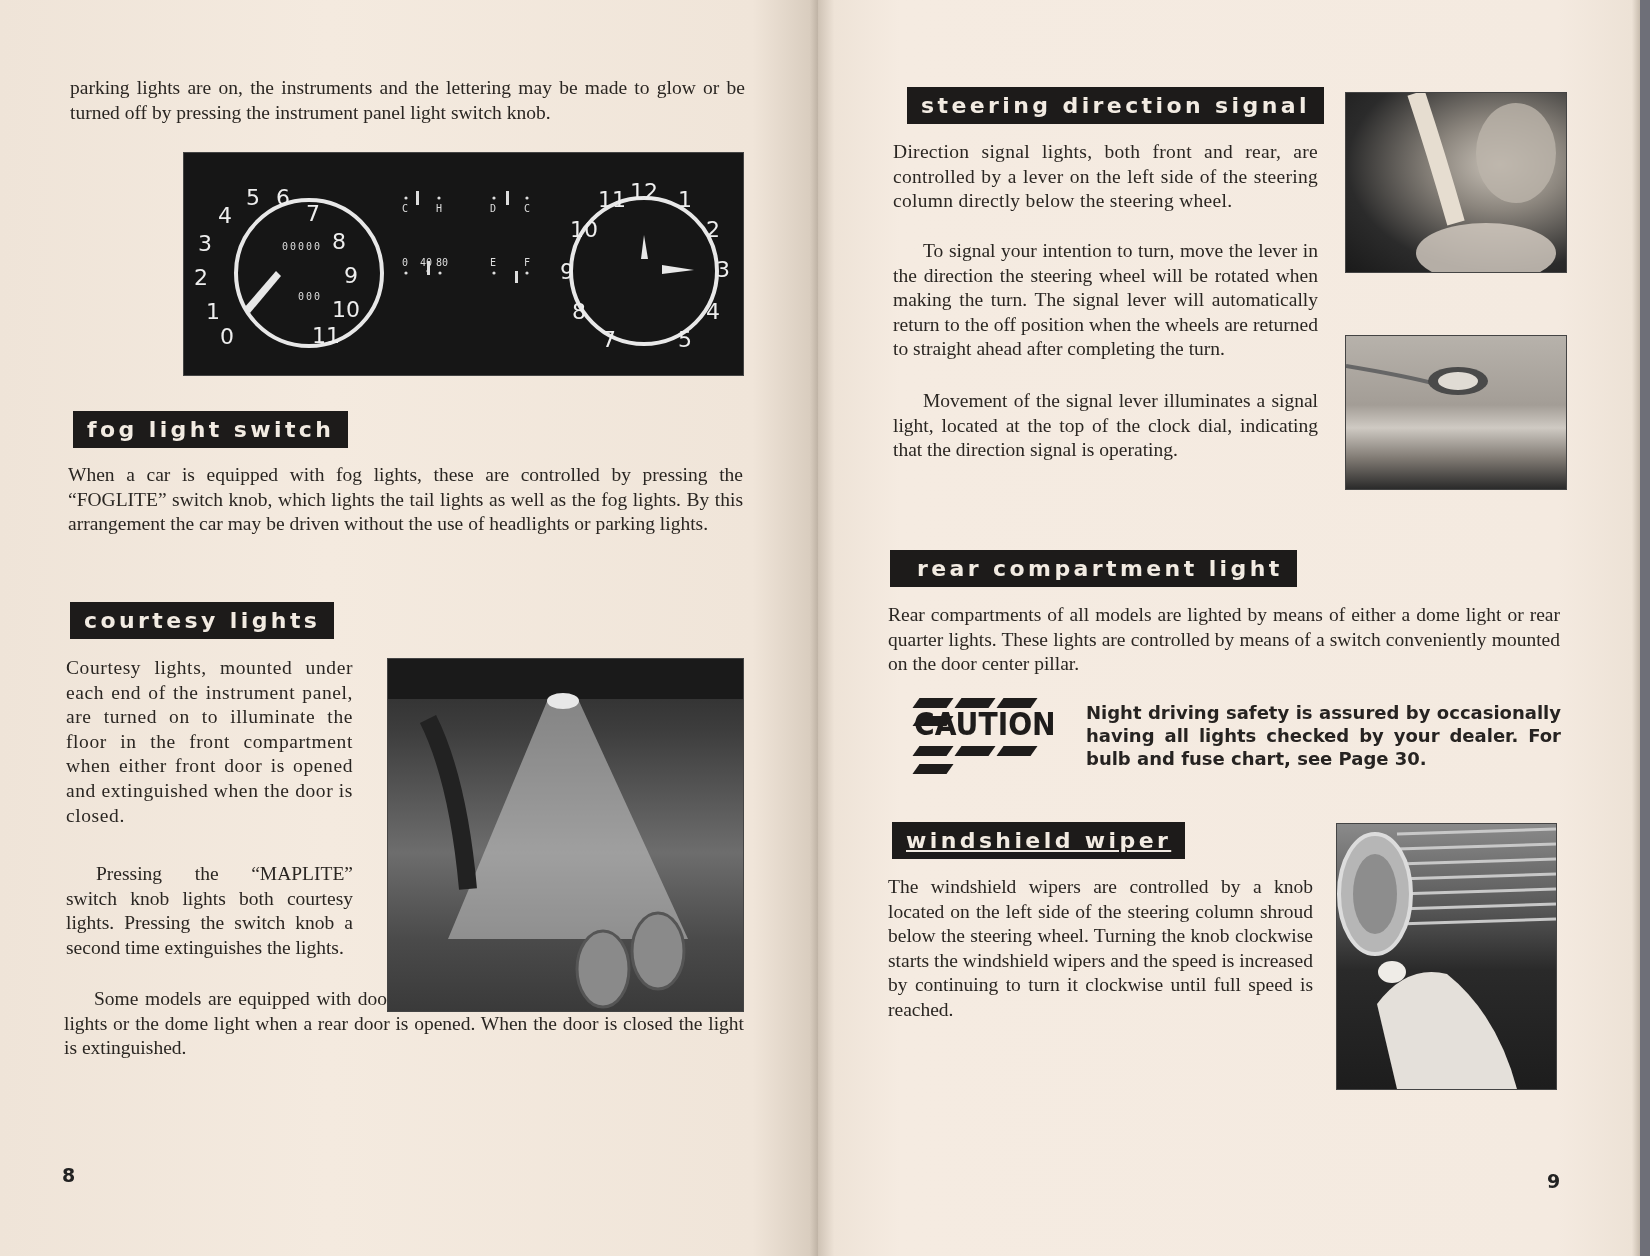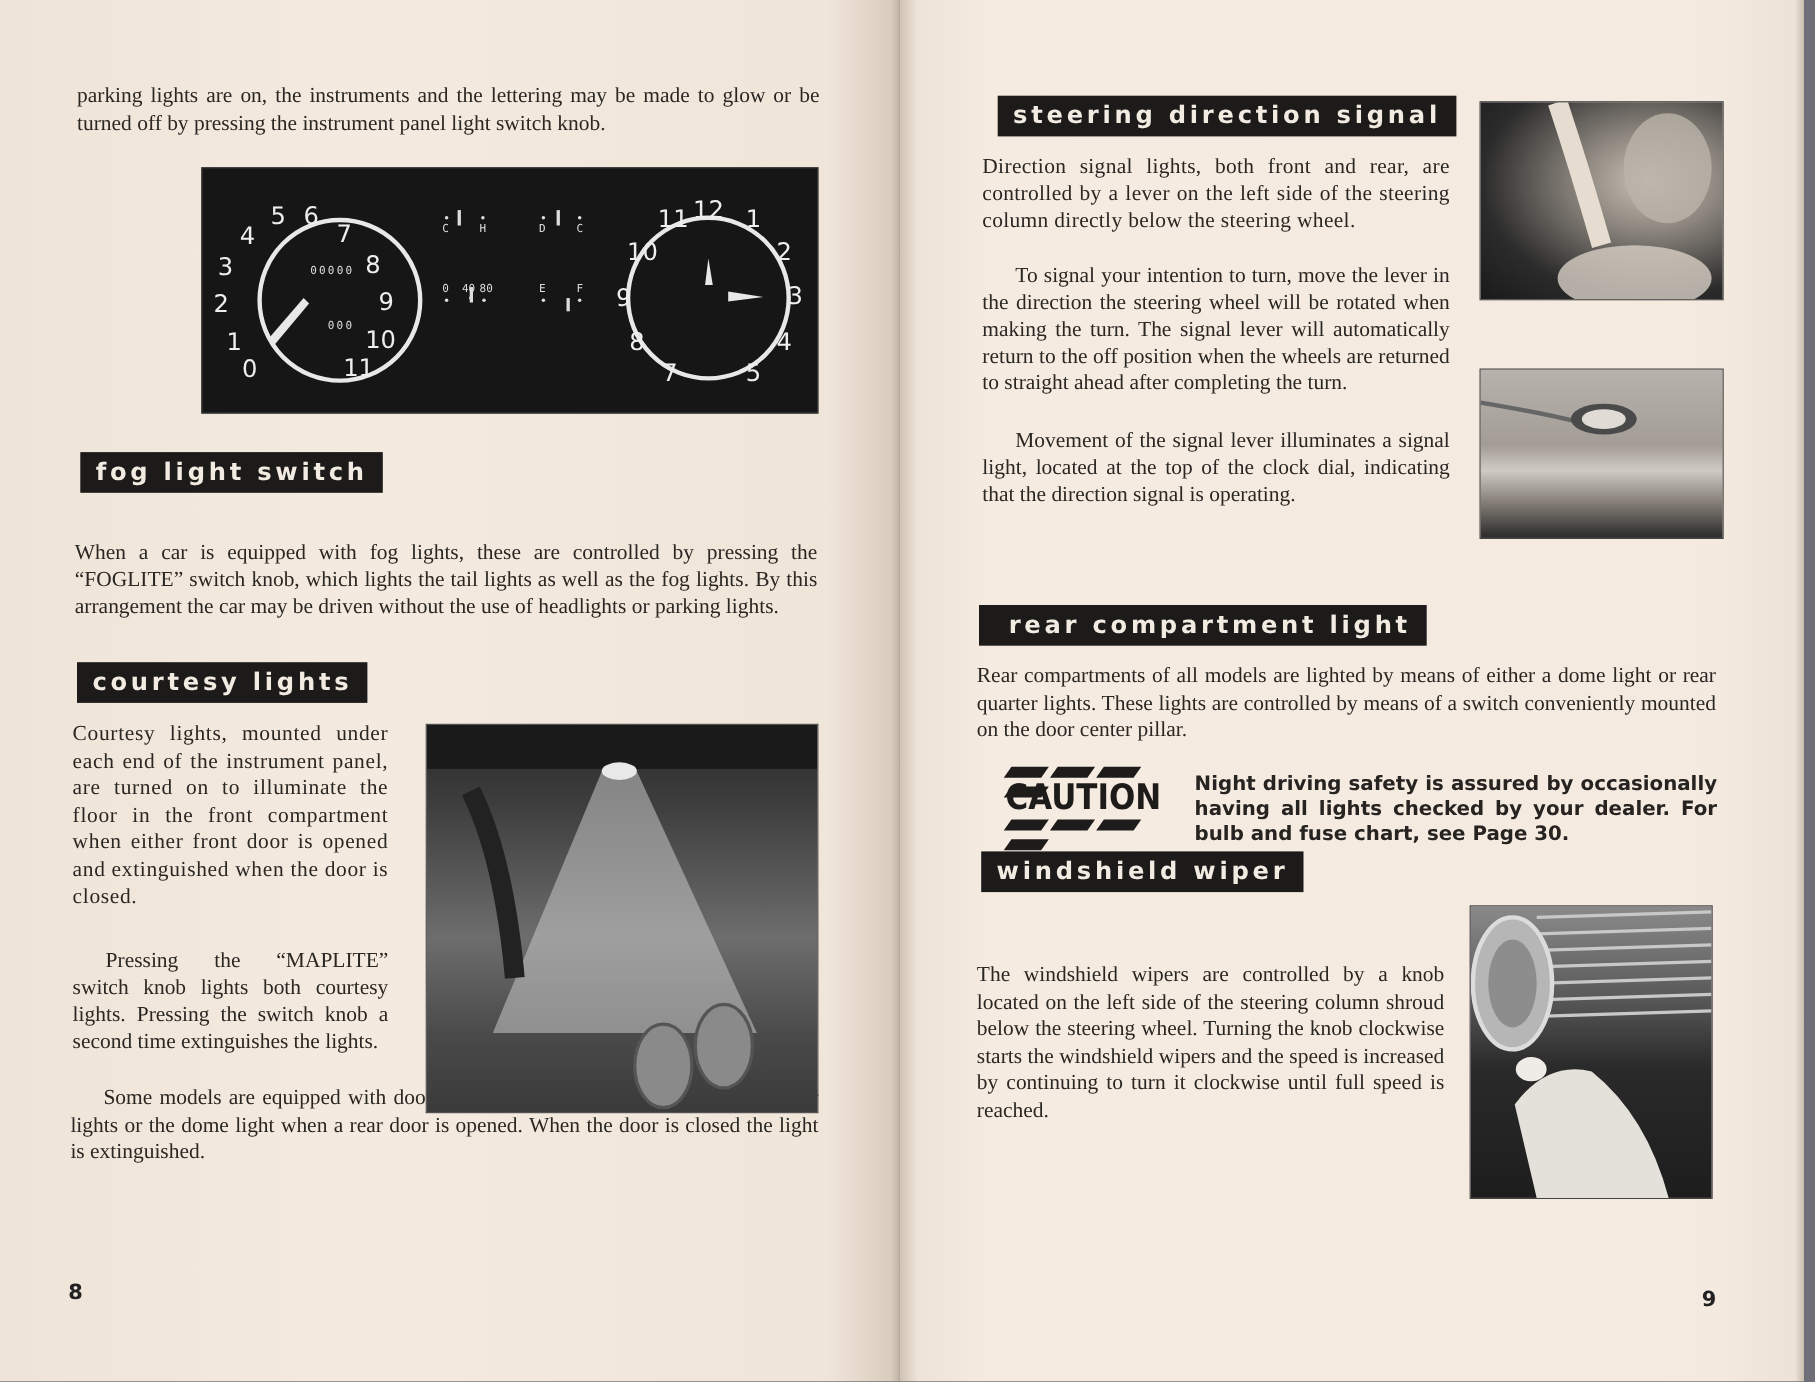--- a/index.html
+++ b/index.html
@@ -86,21 +86,21 @@
     <span class="dial-num" style="left:522px; top:148px;">4</span>
     <span class="dial-num" style="left:494px; top:176px;">5</span>
     <span class="dial-num" style="left:418px; top:176px;">7</span>
     <span class="dial-num" style="left:388px; top:148px;">8</span>
     <span class="dial-num" style="left:376px; top:108px;">9</span>
     <span class="dial-num" style="left:386px; top:66px;">10</span>
     <span class="dial-num" style="left:414px; top:36px;">11</span>
   </div>
 
   <div class="head-bar" style="left:73px; top:411px;">fog light switch</div>
-  <div class="abs body-text" style="left:68px; top:463px; width:675px;margin-top:28px;">When a car is equipped with fog lights, these are controlled by pressing the “FOGLITE” switch knob, which lights the tail lights as well as the fog lights. By this arrangement the car may be driven without the use of headlights or parking lights.</div>
+  <div class="abs body-text" style="left:68px; top:463px; width:675px;">When a car is equipped with fog lights, these are controlled by pressing the “FOGLITE” switch knob, which lights the tail lights as well as the fog lights. By this arrangement the car may be driven without the use of headlights or parking lights.</div>
 
   <div class="head-bar" style="left:70px; top:602px;">courtesy lights</div>
   <div class="abs body-text indent" style="left:66px; top:862px; width:287px;">Pressing the “MAPLITE” switch knob lights both courtesy lights. Pressing the switch knob a second time extinguishes the lights.</div>
   <div class="abs body-text" style="left:66px; top:656px; width:287px; letter-spacing:0.6px;">Courtesy lights, mounted under each end of the instrument panel, are turned on to illuminate the floor in the front compartment when either front door is opened and extinguished when the door is closed.</div>
   <div class="abs body-text" style="left:64px; top:987px; width:680px;">
     <p style="text-indent:30px; text-align:justify;">Some models are equipped with door switches which light either the rear quarter lights or the dome light when a rear door is opened. When the door is closed the light is extinguished.</p>
   </div>
 
   <div class="photo" style="left:387px; top:658px; width:355px; height:352px; background:linear-gradient(180deg,#2a2a2a 0%,#3d3d3d 20%,#6d6d6d 55%,#4a4a4a 80%,#3a3a3a 100%);">
     <svg width="355" height="352">
@@ -141,21 +141,21 @@
   <div class="head-bar" style="left:72px; top:550px;padding-left:27px;">rear compartment light</div>
   <div class="abs body-text" style="left:70px; top:603px; width:672px;">Rear compartments of all models are lighted by means of either a dome light or rear quarter lights. These lights are controlled by means of a switch conveniently mounted on the door center pillar.</div>
 
   <div class="abs" style="left:92px; top:694px; width:170px; height:70px;">
     <div style="height:10px; margin-left:6px;"><span class="stripe"></span><span class="stripe"></span><span class="stripe"></span><span class="stripe"></span></div>
     <div class="caution-word" style="height:38px; line-height:40px; margin-left:4px;">CAUTION</div>
     <div style="height:10px; margin-left:6px;"><span class="stripe"></span><span class="stripe"></span><span class="stripe"></span><span class="stripe"></span></div>
   </div>
   <div class="abs caution-text" style="left:268px; top:701px; width:475px;">Night driving safety is assured by occasionally having all lights checked by your dealer. For bulb and fuse chart, see Page 30.</div>
 
-  <div class="head-bar" style="left:74px; top:774px;">windshield wiper</div>
+  <div class="head-bar" style="left:74px; top:822px;text-decoration:underline;">windshield wiper</div>
   <div class="abs body-text" style="left:70px; top:875px; width:425px;">The windshield wipers are controlled by a knob located on the left side of the steering column shroud below the steering wheel. Turning the knob clockwise starts the windshield wipers and the speed is increased by continuing to turn it clockwise until full speed is reached.</div>
 
   <div class="photo" style="left:518px; top:823px; width:219px; height:265px; background:linear-gradient(180deg,#8a8a8a 0%,#5b5b5b 30%,#2a2a2a 55%,#1d1d1d 100%);">
     <svg width="219" height="265">
       <g stroke="#c8c8c8" stroke-width="3">
         <line x1="60" y1="10" x2="219" y2="5"></line>
           <line x1="60" y1="25" x2="219" y2="20"></line>
         <line x1="60" y1="40" x2="219" y2="35"></line>
           <line x1="60" y1="55" x2="219" y2="50"></line>
         <line x1="60" y1="70" x2="219" y2="65"></line>

